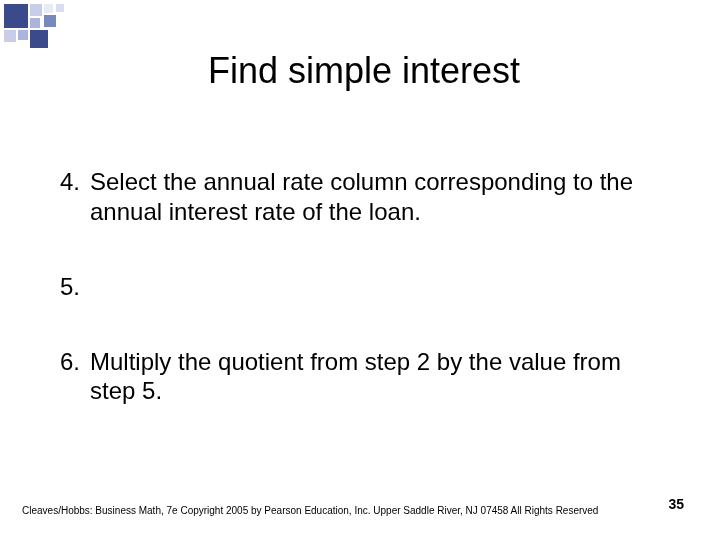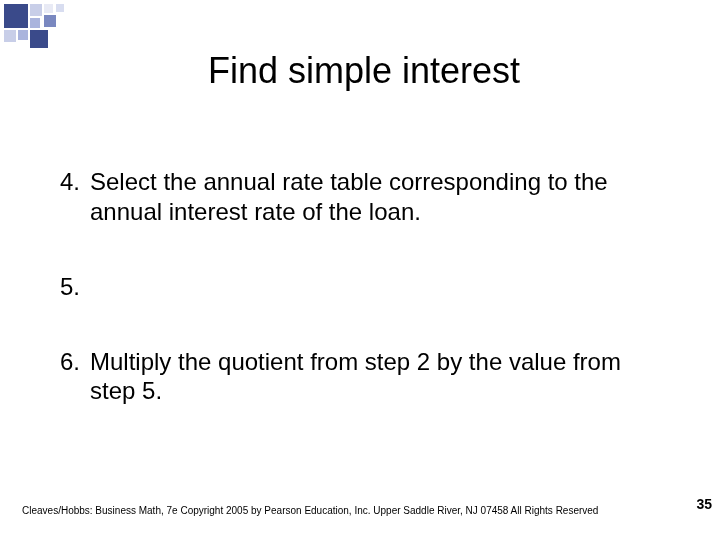--- a/index.html
+++ b/index.html
@@ -48,21 +48,21 @@
     display: flex;
   }
   .item-num {
     white-space: nowrap;
   }
   .item-text {
     padding-left: 6px;
   }
   .page-num {
     position: absolute;
-    right: 8px;
+    right: 36px;
     bottom: 28px;
     font-size: 14px;
     font-weight: bold;
     color: #000;
     margin-top: 34px;
   }
   .footer {
     position: absolute;
     left: 14px;
     bottom: 24px;
@@ -85,21 +85,21 @@
   <div class="sq sq9"></div>
 </div>
 
 <div class="title">
   <div>Find simple interest</div>
 </div>
 
 <div class="content">
   <div class="item">
     <span class="item-num">4.</span>
-    <span class="item-text">Select the annual rate table corresponding to the annual interest rate of the loan.</span>
+    <span class="item-text">Select the annual rate column corresponding to the annual interest rate of the loan.</span>
   </div>
   <div class="item">
     <span class="item-num">5.</span>
   </div>
   <div class="item">
     <span class="item-num">6.</span>
     <span class="item-text"> Multiply the quotient from step 2 by the value from step 5.</span>
   </div>
 </div>
 

